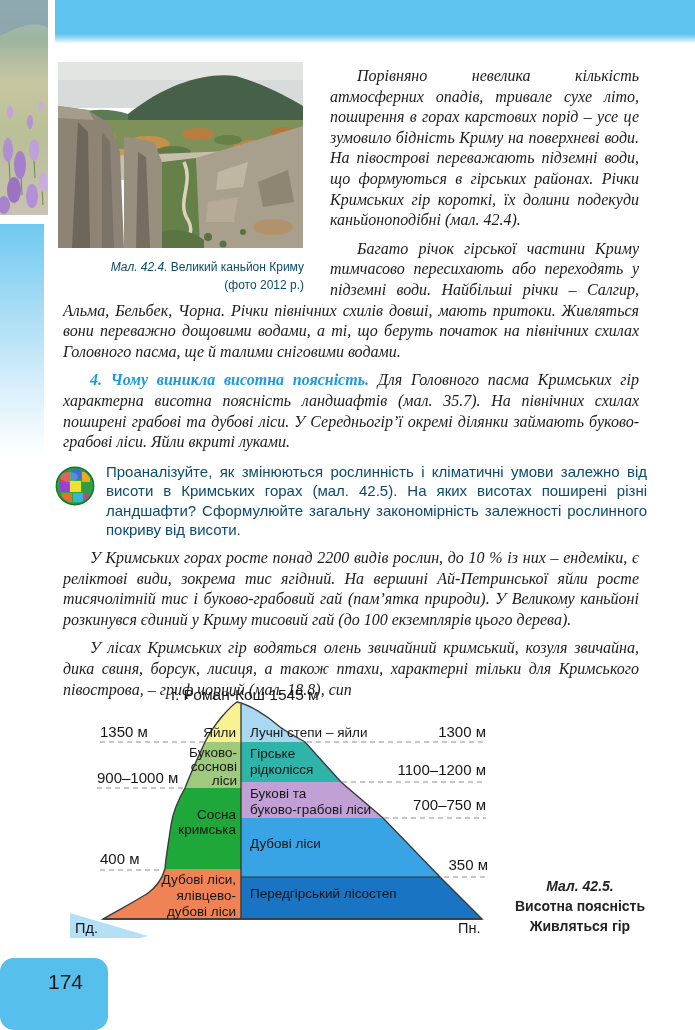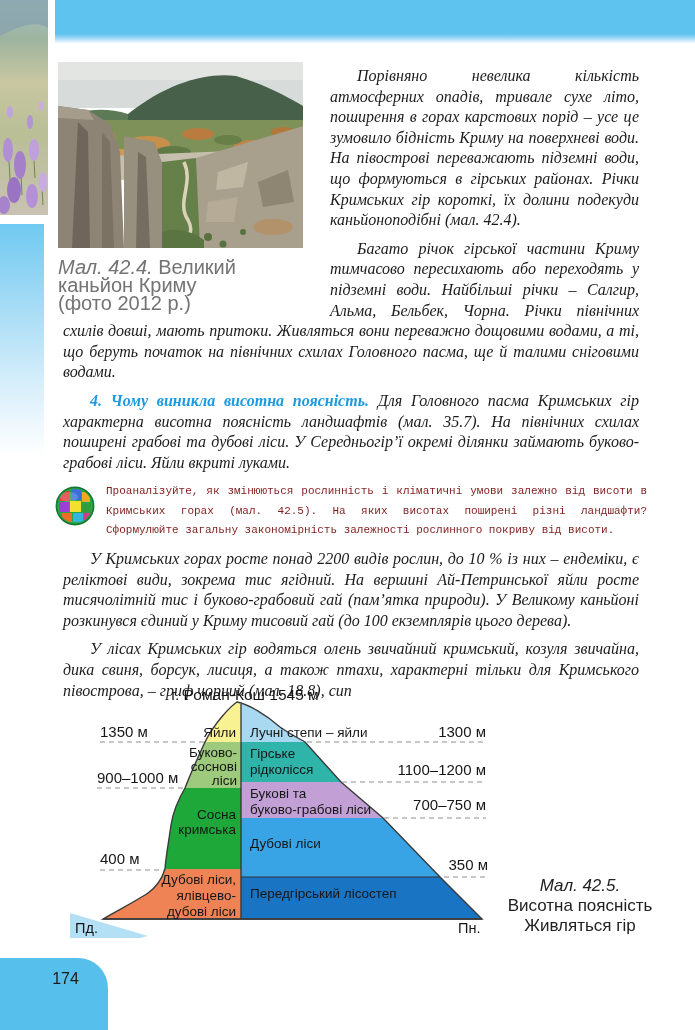--- a/index.html
+++ b/index.html
@@ -6,39 +6,39 @@
   .page{position:relative;width:695px;height:1030px;background:#ffffff;overflow:hidden;
         font-family:"Liberation Serif",serif;color:#1b1b1b;}
   .top-band{position:absolute;left:55px;top:0;right:0;height:43px;
         background:linear-gradient(180deg,#5ec3ef 0%,#5ec3ef 78%,#85d0f3 85%,#aedff7 91%,#d6eefb 96%,#f2fafe 100%);}
   .flower-photo{position:absolute;left:0;top:0;width:48px;height:215px;display:block;}
   .left-strip{position:absolute;left:0;top:224px;width:44px;height:232px;
         background:linear-gradient(180deg,#70c9f1 0%,#a5dbf5 35%,#d8effb 70%,#ffffff 100%);}
   .content{position:absolute;left:55px;top:58px;width:592px;font-size:16px;line-height:20.6px;text-align:justify;}
   .figure-float{float:left;width:246px;margin:4px 26px 4px 3px;}
   .canyon{display:block;width:245px;height:186px;}
-  .fig-caption{font-family:"Liberation Sans",sans-serif;font-size:20px;line-height:18px;text-align:left;margin-top:10px;color:#737373;}
+  .fig-caption{font-family:"Liberation Sans",sans-serif;font-size:12px;line-height:18px;text-align:right;margin-top:10px;color:#0c4a6e;}
   .fig-ref{font-style:italic;}
   .para{margin:8px;text-indent:27px;font-style:italic;}
   .sec-heading{color:#1a9ae0;font-weight:bold;}
   .task{display:flex;gap:11px;margin:9px 0 8px 0;}
   .task-icon-wrap{flex:0 0 40px;padding-top:3px;}
-  .task-text{font-family:Liberation Mono, monospace;font-size:11px;line-height:19.6px;text-align:justify;color:#7f1d1d;}
+  .task-text{font-family:Liberation Sans, sans-serif;font-size:15px;line-height:19.6px;text-align:justify;color:#0c4a6e;}
   .diagram-svg{position:absolute;left:70px;top:688px;}
   .diagram-svg text{font-family:"Liberation Sans",sans-serif;fill:#161616;}
   .t-title{font-size:15.5px;fill:#242424;}
   .t-elev{font-size:15px;fill:#1d1d1d;}
   .t-zone{font-size:13.5px;}
   .t-dir{font-size:14.5px;}
   .fig2-caption{position:absolute;left:500px;top:876px;width:160px;text-align:center;
-        font-family:"Liberation Sans",sans-serif;font-size:17px;line-height:20px;color:#222;}
+        font-family:"Liberation Sans",sans-serif;font-size:14px;line-height:20px;color:#222;font-weight:bold;}
   .page-badge{position:absolute;left:0;top:958px;width:108px;height:72px;background:#57bfeb;
         border-top-right-radius:30px;box-sizing:border-box;
-        font-family:"Liberation Sans",sans-serif;font-size:16px;color:#1c1c1c;
-        display:flex;align-items:flex-start;justify-content:center;padding-left:23px;padding-top:12px;}
+        font-family:"Liberation Sans",sans-serif;font-size:21px;color:#1c1c1c;
+        display:flex;align-items:flex-start;justify-content:center;padding-left:23px;padding-top:12px;border-radius:14px;}
 </style>
 </head>
 <body>
 
 <div class="page">
 
   <div class="top-band"></div>
 
   <svg class="flower-photo" viewBox="0 0 48 215">
     <defs>

